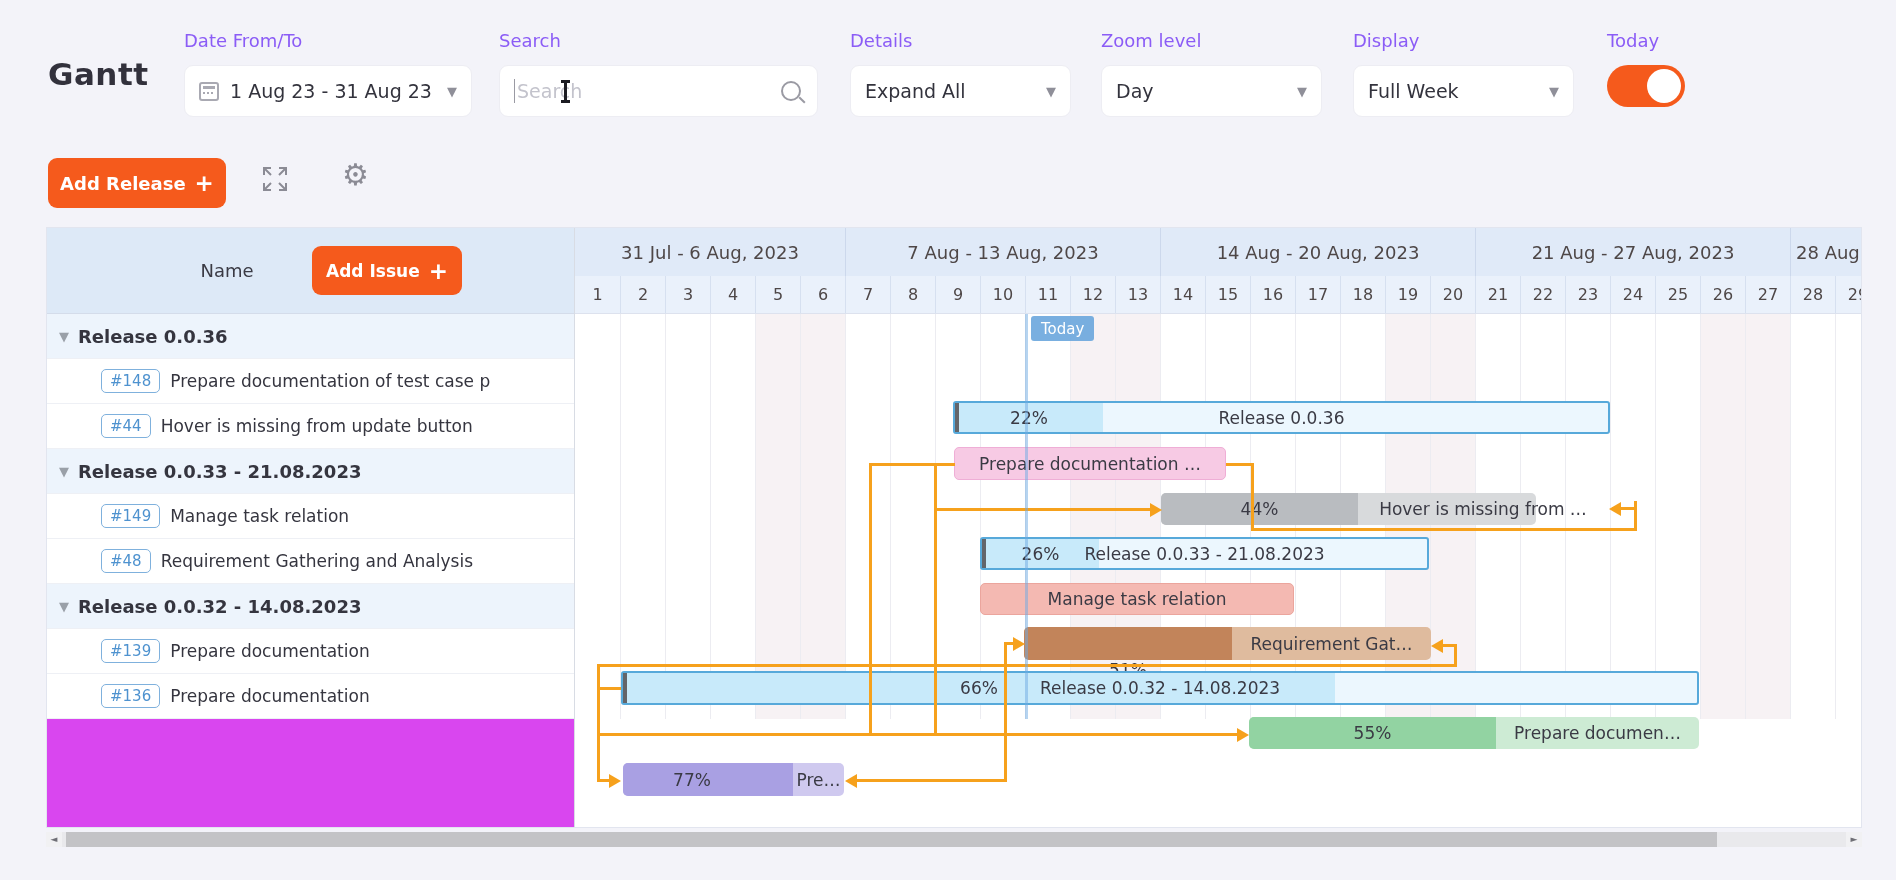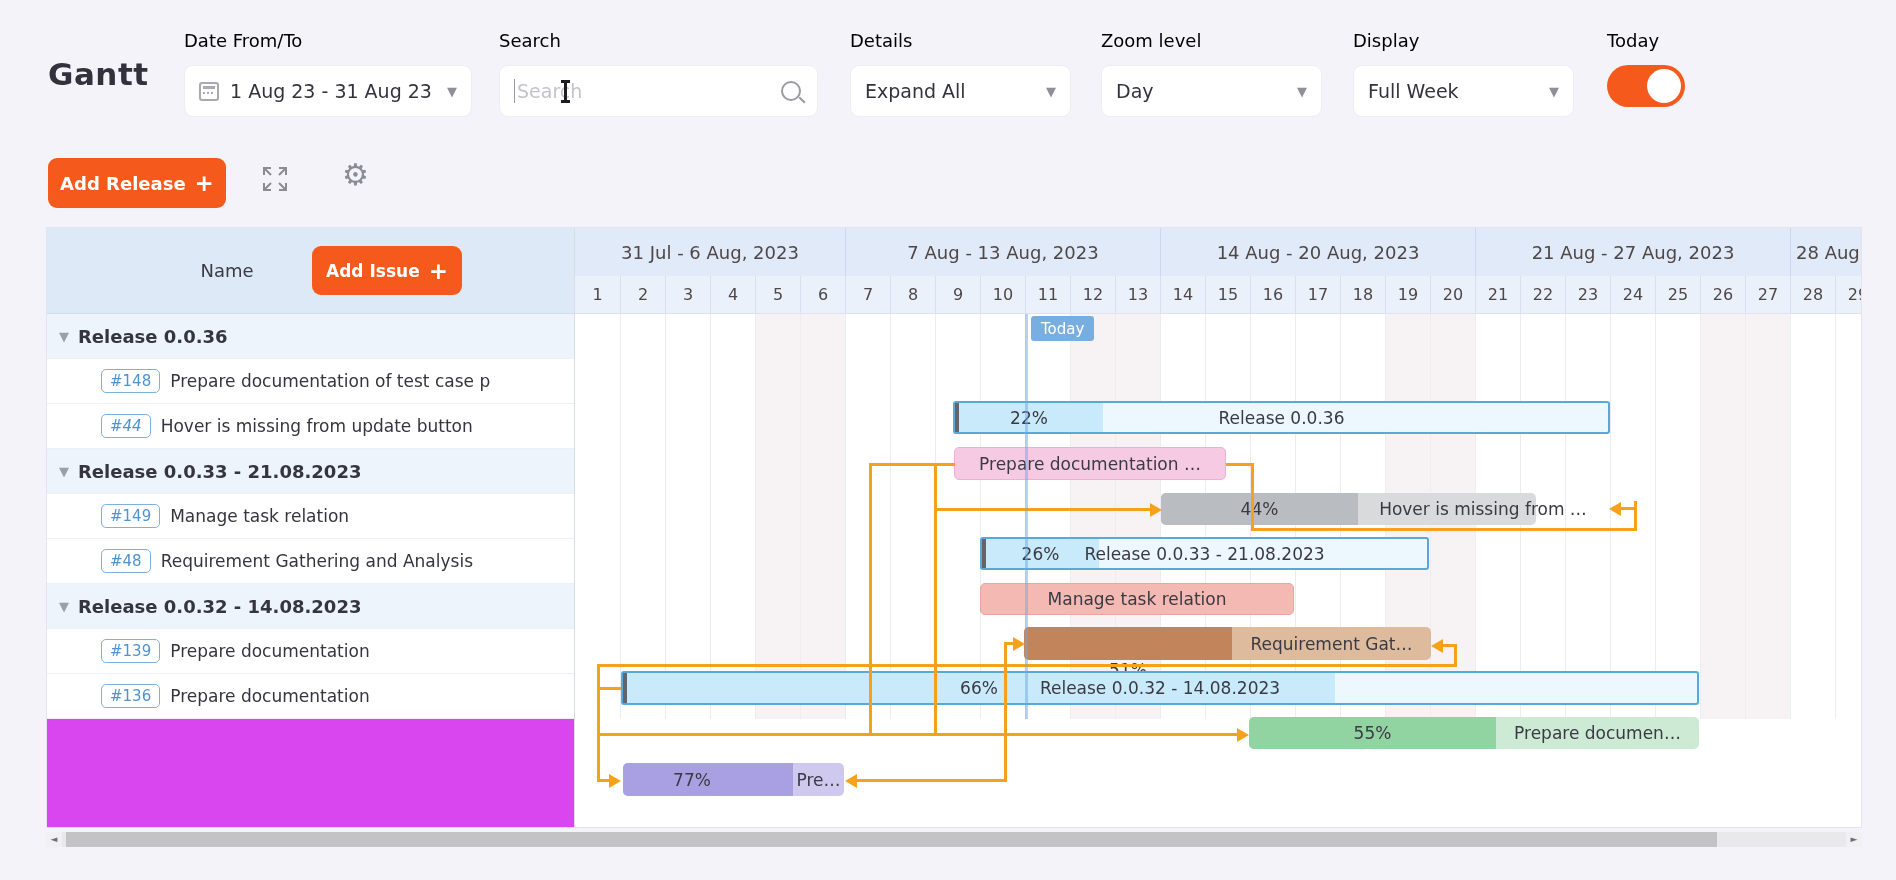--- a/index.html
+++ b/index.html
@@ -2,21 +2,21 @@
 <html><head>
 <meta charset="utf-8">
 <style>
   * { margin:0; padding:0; box-sizing:border-box; }
   html,body { width:1896px; height:880px; overflow:hidden; }
   body { background:#f3f3f9; font-family:"DejaVu Sans","Liberation Sans",sans-serif; color:#383842; position:relative; }
 
   
   .app-title { position:absolute; left:48px; top:56px; font-size:31px; font-weight:bold; color:#32313c; letter-spacing:.5px; }
   .tb-group { position:absolute; top:30px; }
-  .tb-label { font-size:18px; color:#000000; margin-bottom:14px; }
+  .tb-label { font-size:18px; color:#8b5cf6; margin-bottom:14px; }
   .tb-box { background:#fff; border:1px solid #ededf3; border-radius:9px; height:52px; display:flex; align-items:center; padding:0 14px; font-size:19px; color:#33333d; position:relative; }
   .tb-caret { position:absolute; right:14px; color:#8f8f99; font-size:13px; }
   .cal-icon { width:20px; height:19px; border:2px solid #a9a9b2; border-radius:3px; position:relative; margin-right:11px; flex:none; }
   .cal-icon:before { content:""; position:absolute; left:2px; right:2px; top:2px; height:3px; background:#a9a9b2; }
   .cal-icon:after { content:""; position:absolute; left:2px; top:8px; width:11px; height:5px;
      background:radial-gradient(circle 1px at 1px 1px,#a9a9b2 98%,transparent), radial-gradient(circle 1px at 5px 1px,#a9a9b2 98%,transparent), radial-gradient(circle 1px at 9px 1px,#a9a9b2 98%,transparent); }
   .search-box input { border:none; outline:none; font-size:19px; color:#33333d; width:220px; font-family:inherit; background:transparent; }
   .search-box input::placeholder { color:#c3c3cc; }
   .caret-line { width:1px; height:24px; background:#9a9aa3; margin-right:2px; }
   .ibeam { position:absolute; left:64px; top:14px; width:3px; height:23px; background:#1c1c22; }
@@ -310,21 +310,21 @@
     <div id="left-rows">
         <div class="lp-row release">
           <div class="tri">▼</div>
           <div style="display: inline;">Release 0.0.36</div>
         </div>
         <div class="lp-row issue">
           <div class="chip" style="display: inline-block;">#148</div>
           <div style="display: inline;">Prepare documentation of test case p</div>
         </div>
         <div class="lp-row issue">
-          <div class="chip" style="display: inline-block; font-style: italic;">#44</div>
+          <div class="chip" style="display: inline-block;">#44</div>
           <div style="display: inline;">Hover is missing from update button</div>
         </div>
         <div class="lp-row release">
           <div class="tri">▼</div>
           <div style="display: inline;">Release 0.0.33 - 21.08.2023</div>
         </div>
         <div class="lp-row issue">
           <div class="chip" style="display: inline-block;">#149</div>
           <div style="display: inline;">Manage task relation</div>
         </div>

